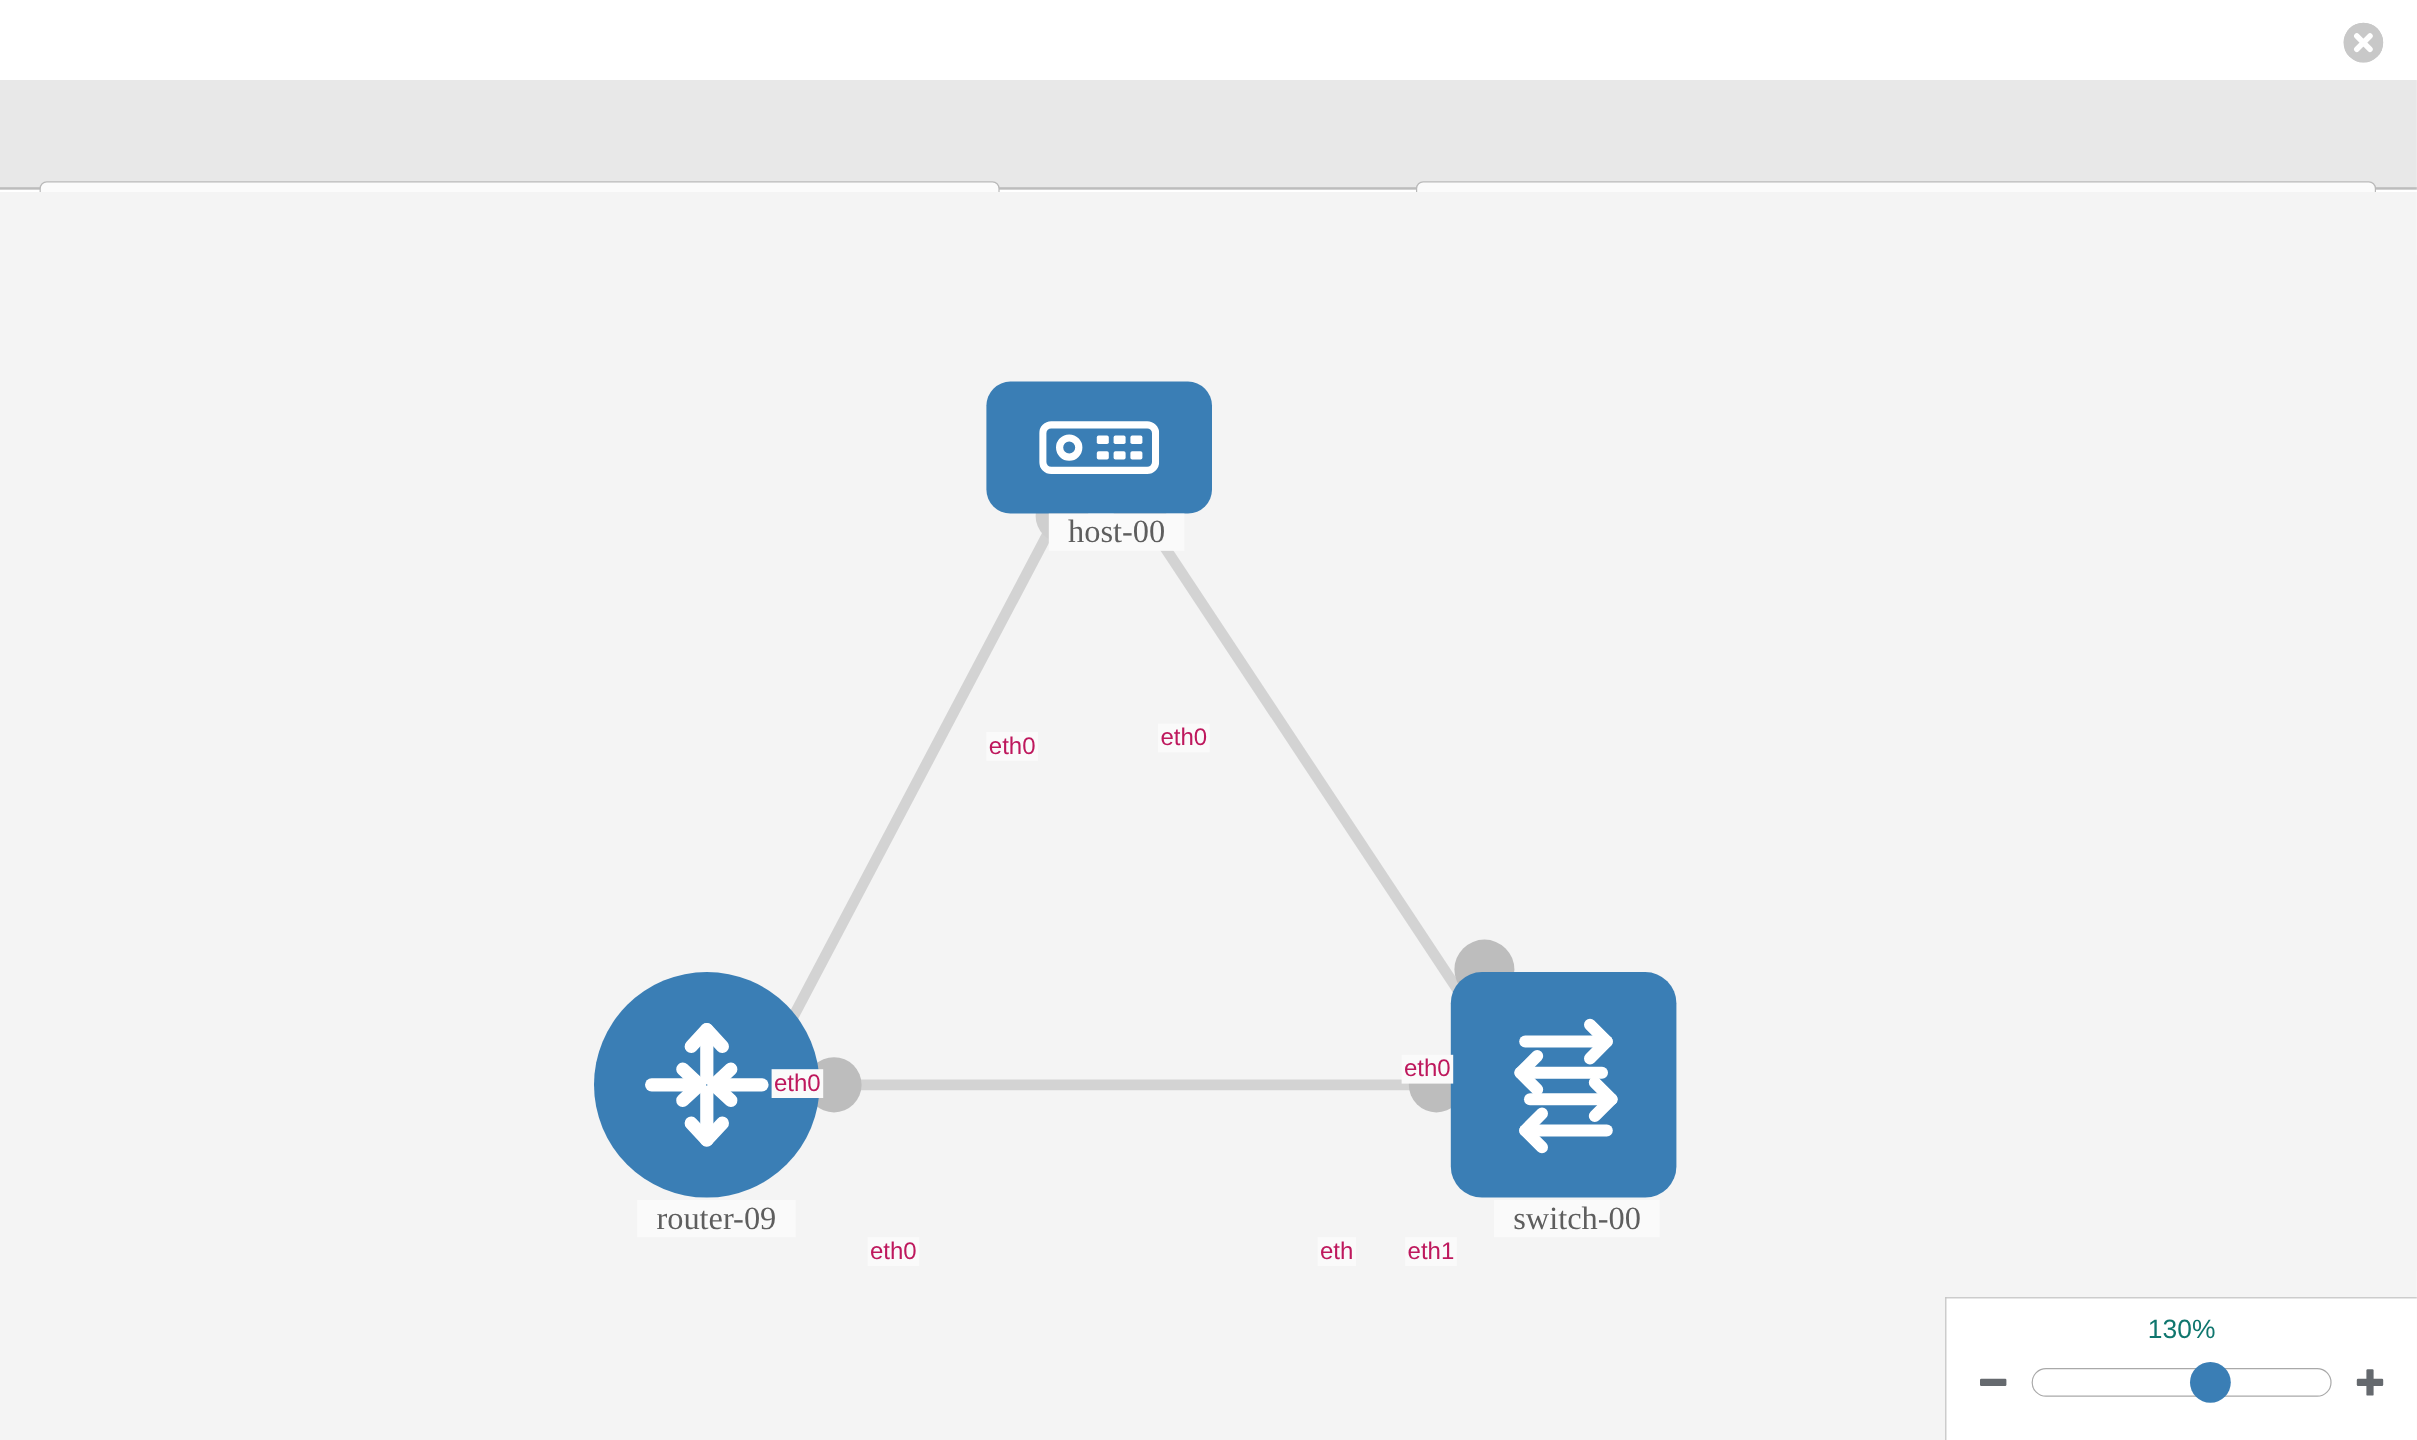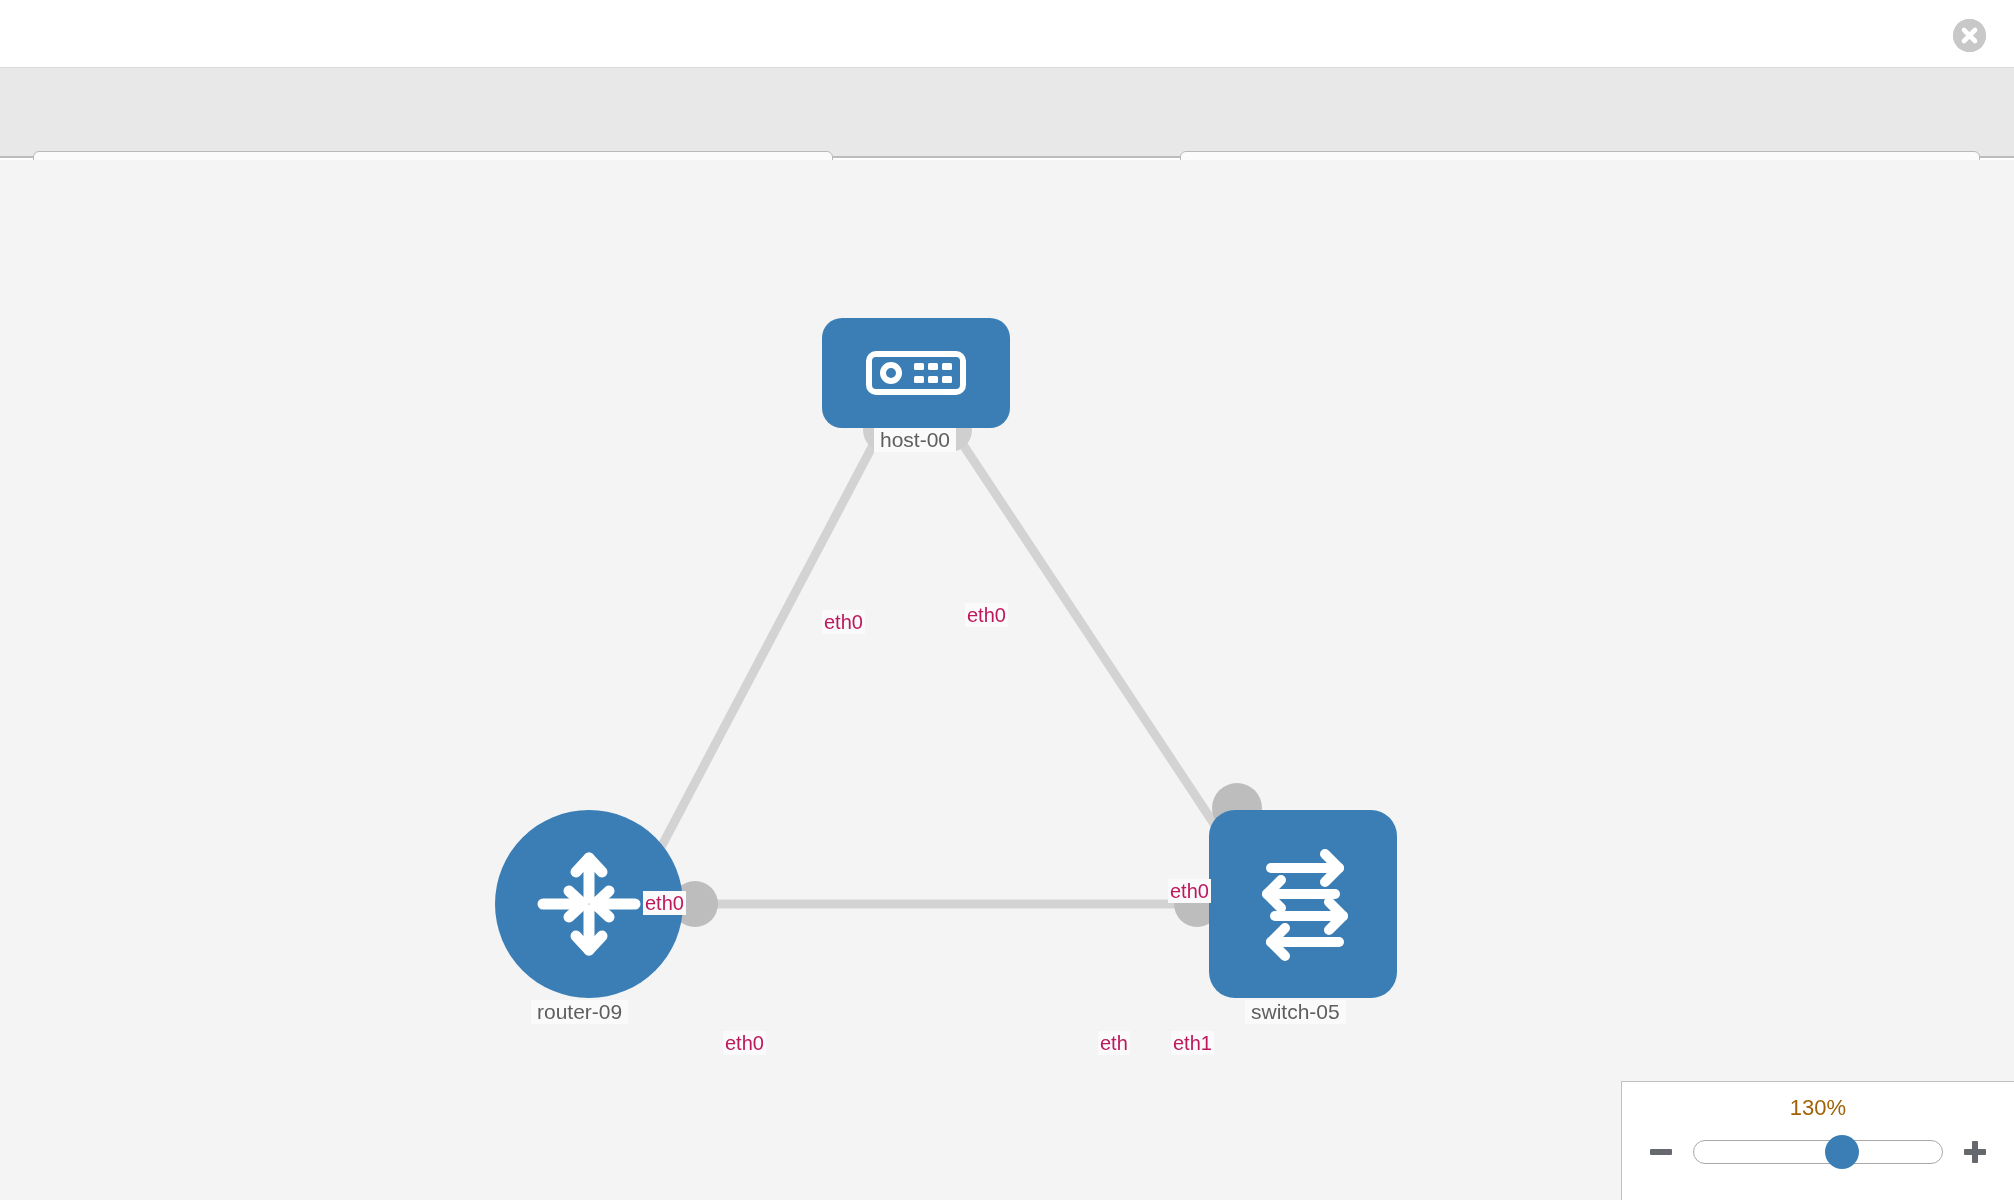--- a/index.html
+++ b/index.html
@@ -98,25 +98,26 @@
   .node-shape {
     position: absolute;
     background: #3a7eb5;
     display: flex;
     align-items: center;
     justify-content: center;
     cursor: pointer;
   }
   .node-label {
     position: absolute;
-    font-size: 21px;
+    font-size: 27px;
     color: #5e5e5e;
     background: #fafafa;
     white-space: nowrap;
-    padding: 0 6px;
+    padding: 0 16px;
+    font-family: Liberation Serif, serif;
   }
   .edge-label {
     position: absolute;
     font-size: 20px;
     color: #be185d;
     background: #fafafa;
     white-space: nowrap;
     padding: 0 2px;
     line-height: 24px;
   }
@@ -143,21 +144,21 @@
     width: 393px; height: 119px;
     background: #ffffff;
     border: 1px solid #c0c0c0;
     border-right: none; border-bottom: none;
   }
   .zoom-value {
     position: absolute;
     top: 13px; left: 0; width: 100%;
     text-align: center;
     font-size: 22px;
-    color: #a16207;
+    color: #0f766e;
   }
   .zoom-row {
     position: absolute;
     top: 48px; left: 0; width: 100%;
     height: 44px;
     display: flex;
     align-items: center;
     justify-content: center;
     gap: 18px;
   }
@@ -292,21 +293,21 @@
             <path d="M84 12 L98 26 L84 40"></path>
           <path d="M94 52 H26"></path>
             <path d="M40 38 L26 52 L40 66"></path>
           <path d="M34 74 H102"></path>
             <path d="M88 60 L102 74 L88 88"></path>
           <path d="M98 100 H30"></path>
             <path d="M44 86 L30 100 L44 114"></path>
         </g>
       </svg>
     </div>
-    <div class="node-label">switch-05</div>
+    <div class="node-label">switch-00</div>
   </div>
 
   <div class="edge-label" style="left:822px; top:450px;">eth0</div>
   <div class="edge-label" style="left:965px; top:443px;">eth0</div>
   <div class="edge-label" style="left:643px; top:731px;">eth0</div>
   <div class="edge-label" style="left:1168px; top:719px;">eth0</div>
   <div class="edge-label" style="left:723px; top:871px;">eth0</div>
   <div class="edge-label" style="left:1098px; top:871px; z-index:1;">eth</div>
   <div class="edge-label" style="left:1171px; top:871px; z-index:2;">eth1</div>
 

